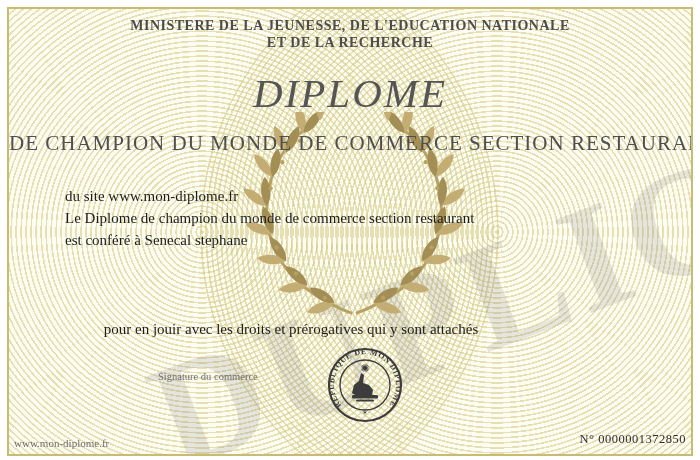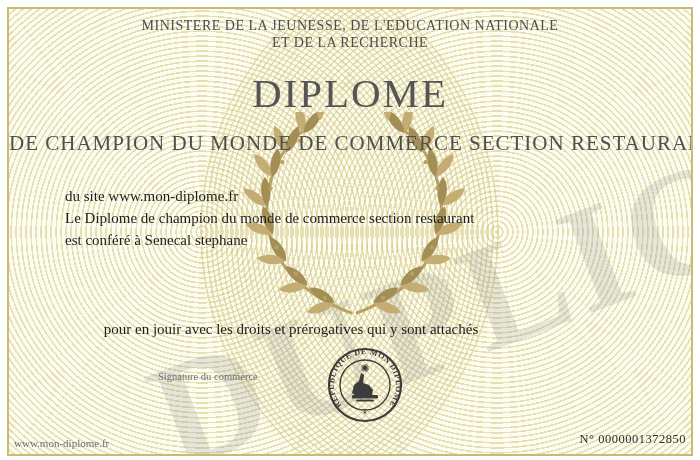--- a/index.html
+++ b/index.html
@@ -27,25 +27,25 @@
     font-size:152px;font-weight:bold;letter-spacing:6px;
     color:rgba(110,110,110,0.16);white-space:nowrap;line-height:180px;
     pointer-events:none;z-index:2;
   }
   
   .wreath{position:absolute;left:219px;top:103px;width:252px;height:207px;z-index:3;}
   
   .txt{position:absolute;z-index:4;}
   .header{
     left:0;right:0;top:8px;text-align:center;
-    font-size:14px;line-height:17px;color:#4c4c4c;letter-spacing:0.5px;
+    font-size:14px;line-height:17px;color:#4c4c4c;letter-spacing:0.5px;font-weight:bold;
   }
   .title{
     left:0;right:0;top:60px;text-align:center;
-    font-size:41px;color:#555555;letter-spacing:2px;
+    font-size:41px;color:#555555;letter-spacing:2px;font-style:italic;
   }
   .subtitle{
     left:0;right:0;top:122px;text-align:center;
     font-size:21px;color:#4f4f4f;letter-spacing:1px;white-space:nowrap;
   }
   .body-lines{
     left:56px;top:176px;width:560px;
     font-size:15px;line-height:22px;color:#1c1c1c;
   }
   .body-lines .line{display:block;}

